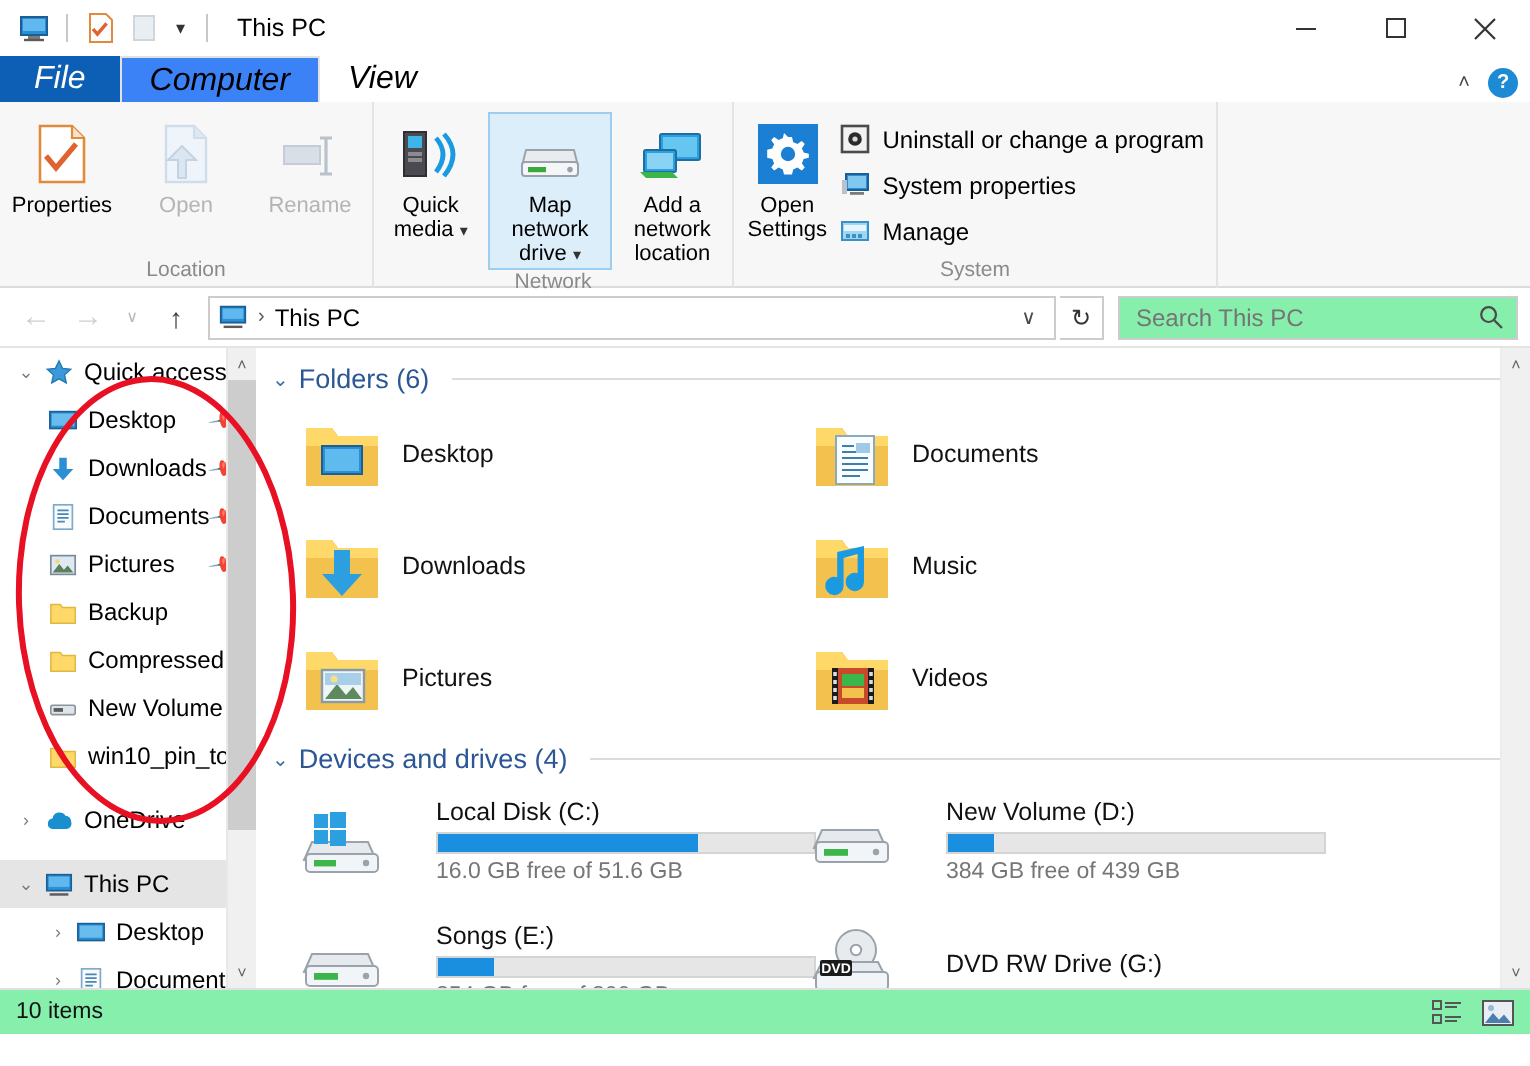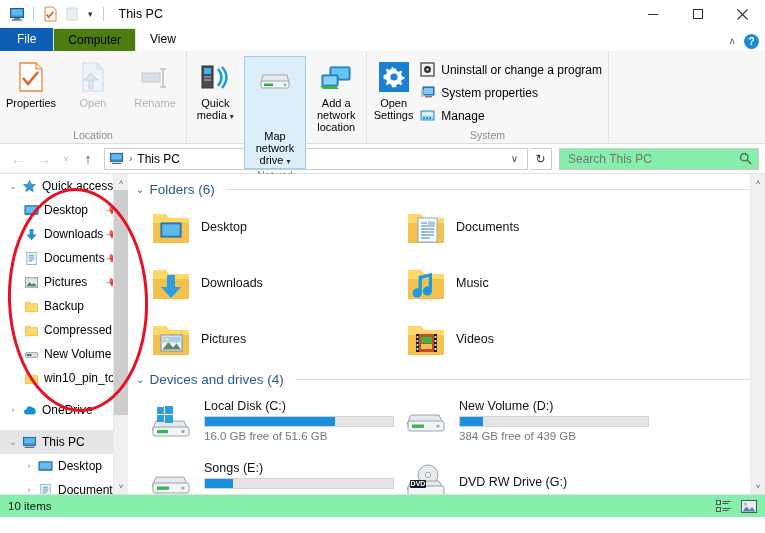--- a/index.html
+++ b/index.html
@@ -16,23 +16,23 @@
   .qat{display:flex;align-items:center;padding-left:8px;gap:4px;height:28px;}
   .qat-icon{width:18px;height:18px;display:flex;align-items:center;justify-content:center;}
   .qat-sep{width:1px;height:14px;background:#c8c8c8;margin:0 3px;}
   .qat-chev{font-size:9px;color:#333;padding:0 3px;}
   .title-text{margin-left:8px;font-size:12.5px;color:#000;}
   .wctrls{position:absolute;right:0;top:0;display:flex;height:28px;}
   .wbtn{width:45px;height:28px;display:flex;align-items:center;justify-content:center;}
 
   
   .tabstrip{height:23px;background:#fff;display:flex;align-items:flex-end;position:relative;}
-  .tab{height:23px;line-height:23px;padding:0 14px;font-size:12px;color:#000;box-sizing:border-box;}
+  .tab{height:23px;line-height:23px;padding:0 14px;font-size:16px;color:#000;box-sizing:border-box;font-style:italic;}
   .tab.file{background:#0c5fb4;color:#fff;padding:0 17px;}
-  .tab.active{background:#4d7c0f;border:1px solid #e2e2e2;border-bottom:none;}
+  .tab.active{background:#3b82f6;border:1px solid #e2e2e2;border-bottom:none;}
   .tab.plain{color:#000;}
   .tab-right{position:absolute;right:6px;bottom:2px;display:flex;align-items:center;gap:9px;}
   .chev-up{font-size:10px;color:#444;}
   .help-circ{width:15px;height:15px;border-radius:50%;background:#1c8ad4;color:#fff;font-size:10px;
     display:flex;align-items:center;justify-content:center;font-weight:bold;}
 
   
   .ribbon{height:93px;background:#f7f7f7;border-bottom:1px solid #dcdcdc;display:flex;position:relative;box-sizing:border-box;}
   .rgroup{display:flex;flex-direction:column;justify-content:space-between;position:relative;height:93px;box-sizing:border-box;}
   .rgroup + .rgroup{border-left:1px solid #e3e3e3;}
@@ -87,21 +87,21 @@
   
   .listpane{flex:1;position:relative;background:#fff;overflow:hidden;}
   .grouphdr{display:flex;align-items:center;gap:5px;padding:8px 0 2px 8px;}
   .grouphdr .gchev{font-size:10px;color:#3a6ea5;}
   .grouphdr .gtitle{font-size:13.5px;color:#2b5797;}
   .grouphdr .gline{flex:1;height:1px;background:#dcdcdc;margin:0 10px 0 6px;}
   .tiles{display:flex;flex-wrap:wrap;padding-left:14px;}
   .tile{width:255px;height:56px;display:flex;align-items:center;gap:9px;box-sizing:border-box;padding-left:8px;}
   .tile-ico{width:42px;height:42px;flex:0 0 42px;position:relative;}
   .tile-name{font-size:12.5px;color:#111;}
-  .drivetile{width:255px;height:62px;display:flex;align-items:center;gap:12px;box-sizing:border-box;padding-left:8px;}
+  .drivetile{width:255px;height:62px;display:flex;align-items:center;gap:26px;box-sizing:border-box;padding-left:8px;}
   .drive-txt{display:flex;flex-direction:column;gap:3px;}
   .drive-name{font-size:12.5px;color:#111;}
   .bar{width:190px;height:11px;background:#e6e6e6;border:1px solid #d4d4d4;box-sizing:border-box;}
   .bar > i{display:block;height:100%;background:#1a8fe0;}
   .drive-free{font-size:11.5px;color:#767676;}
 
   .listscroll{position:absolute;right:0;top:0;width:15px;height:100%;background:#f0f0f0;border-left:1px solid #ececec;box-sizing:border-box;}
   .lsv-arrow{height:16px;display:flex;align-items:center;justify-content:center;font-size:8px;color:#606060;}
   .lsv-arrow.bot{position:absolute;bottom:0;width:100%;}
 
@@ -226,21 +226,21 @@
               <rect x="5" y="15" width="7" height="2" fill="#8a8a90"></rect>
               <rect x="5" y="18" width="7" height="2" fill="#8a8a90"></rect>
               <path d="M19 8 q7 8 0 17" fill="none" stroke="#1a9ae0" stroke-width="2.4"></path>
               <path d="M23 6 q9 10 0 21" fill="none" stroke="#1a9ae0" stroke-width="2.4"></path>
             </svg>
           </span>
           <span class="glabel">
             <span>Quick media</span> <span class="caret">▾</span>
           </span>
         </div>
-        <div class="rbig selected" style="width:63px;gap:33px;">
+        <div class="rbig selected" style="width:63px;">
           <span class="gicon">
             <svg width="36" height="30" viewBox="0 0 36 30">
               <path d="M6 12 h24 l2 8 h-28 z" fill="#e9ecef" stroke="#9aa3ac" stroke-width="1"></path>
               <rect x="4" y="18" width="28" height="7" rx="1.5" fill="#f4f6f8" stroke="#9aa3ac" stroke-width="1"></rect>
               <rect x="7" y="20.5" width="9" height="2.6" fill="#3ba93b"></rect>
               <circle cx="28" cy="21.8" r="1.4" fill="#9aa3ac"></circle>
             </svg>
           </span>
           <span class="glabel">
             <span>Map network drive</span> <span class="caret">▾</span>

